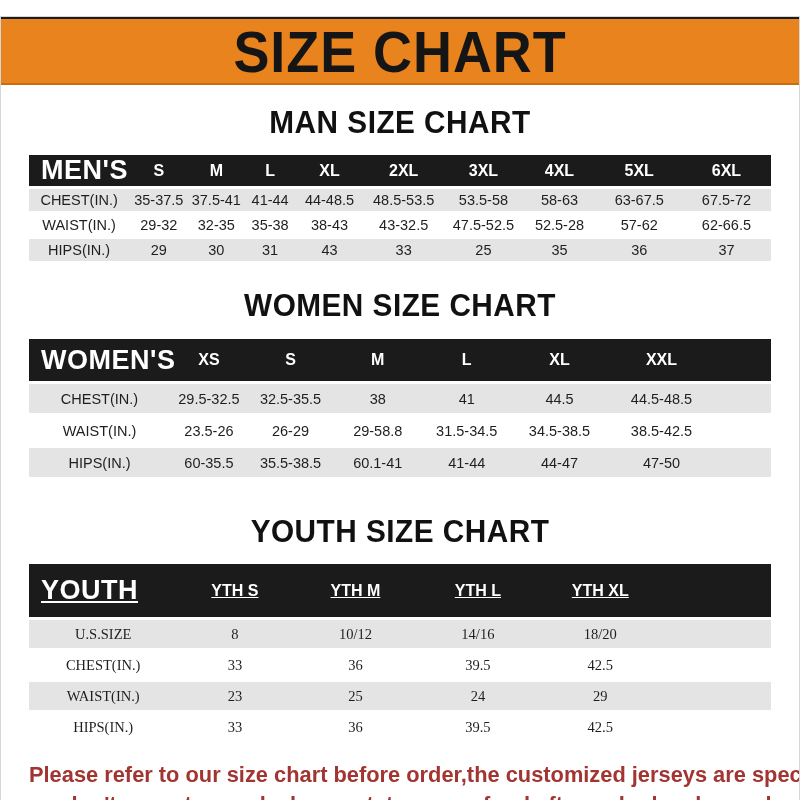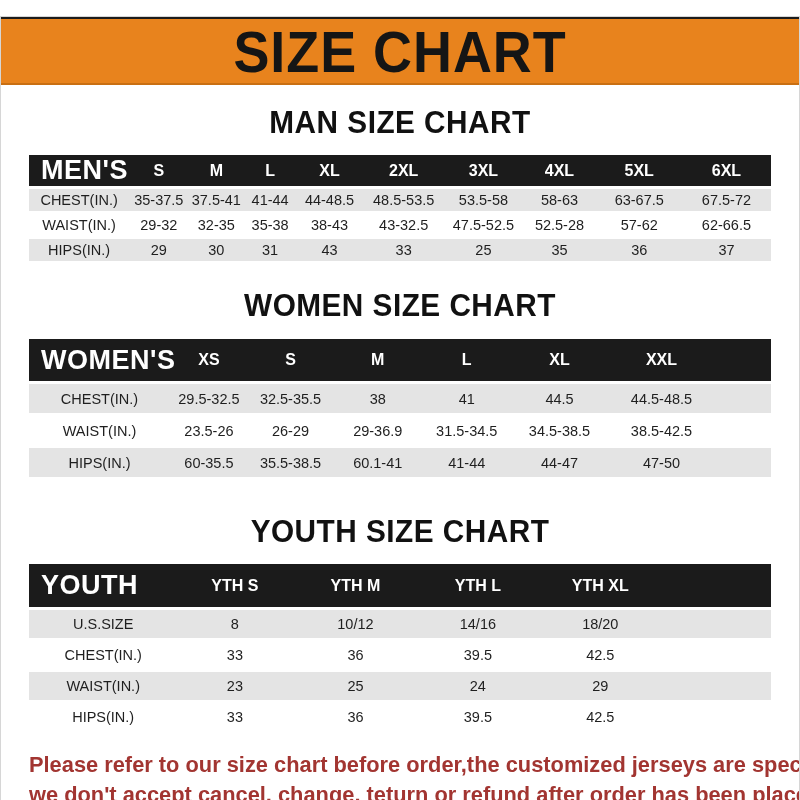--- a/index.html
+++ b/index.html
@@ -89,22 +89,22 @@
   }
   table.size-table tbody tr.stripe th,
   table.size-table tbody tr.stripe td { background: var(--stripe-gray, #E4E4E4); }
   table.size-table tbody tr.plain  th,
   table.size-table tbody tr.plain  td { background: #ffffff; }
 
   .t-men   thead th { height: 33px; }
   .t-men   tbody td, .t-men tbody th { height: 25px; }
   .t-women thead th { height: 45px; font-size: 17px; }
   .t-women tbody td, .t-women tbody th { height: 32px; font-size: 15px; border-bottom-width: 4px; }
-  .t-youth thead th { height: 46px; font-size: 17px; }
-  .t-youth tbody td, .t-youth tbody th { height: 31px; font-size: 15px; border-bottom-width: 4px; }
+  .t-youth thead th { height: 56px; font-size: 17px; text-decoration: underline; }
+  .t-youth tbody td, .t-youth tbody th { height: 31px; font-size: 15px; border-bottom-width: 4px; font-family: Liberation Serif, serif; }
 
   
   .footer-note {
     margin: 16px 28px 0;
     color: var(--note-red, #A23531);
     font-size: 22.5px;
     font-weight: 600;
     line-height: 30px;
     transform: scaleX(0.97);
     transform-origin: left center;
@@ -230,21 +230,21 @@
             <td>38</td>
             <td>41</td>
             <td>44.5</td>
             <td>44.5-48.5</td>
             <td></td>
           </tr>
           <tr class="plain">
             <th>WAIST(IN.)</th>
             <td>23.5-26</td>
             <td>26-29</td>
-            <td>29-36.9</td>
+            <td>29-58.8</td>
             <td>31.5-34.5</td>
             <td>34.5-38.5</td>
             <td>38.5-42.5</td>
             <td></td>
           </tr>
           <tr class="stripe">
             <th>HIPS(IN.)</th>
             <td>60-35.5</td>
             <td>35.5-38.5</td>
             <td>60.1-41</td>

